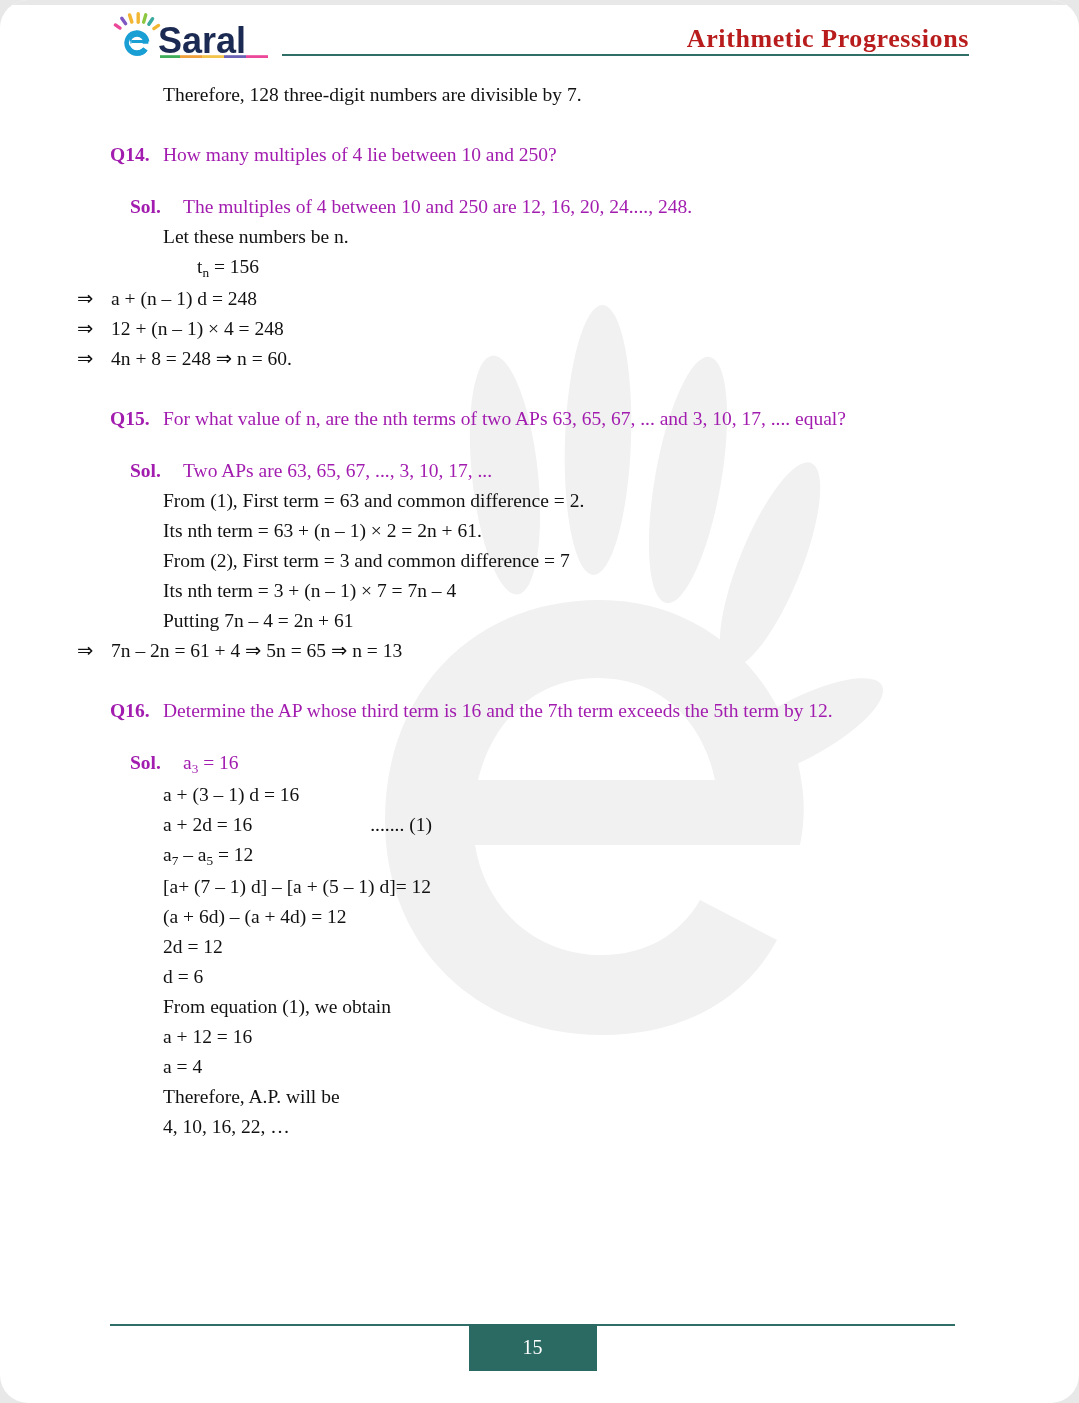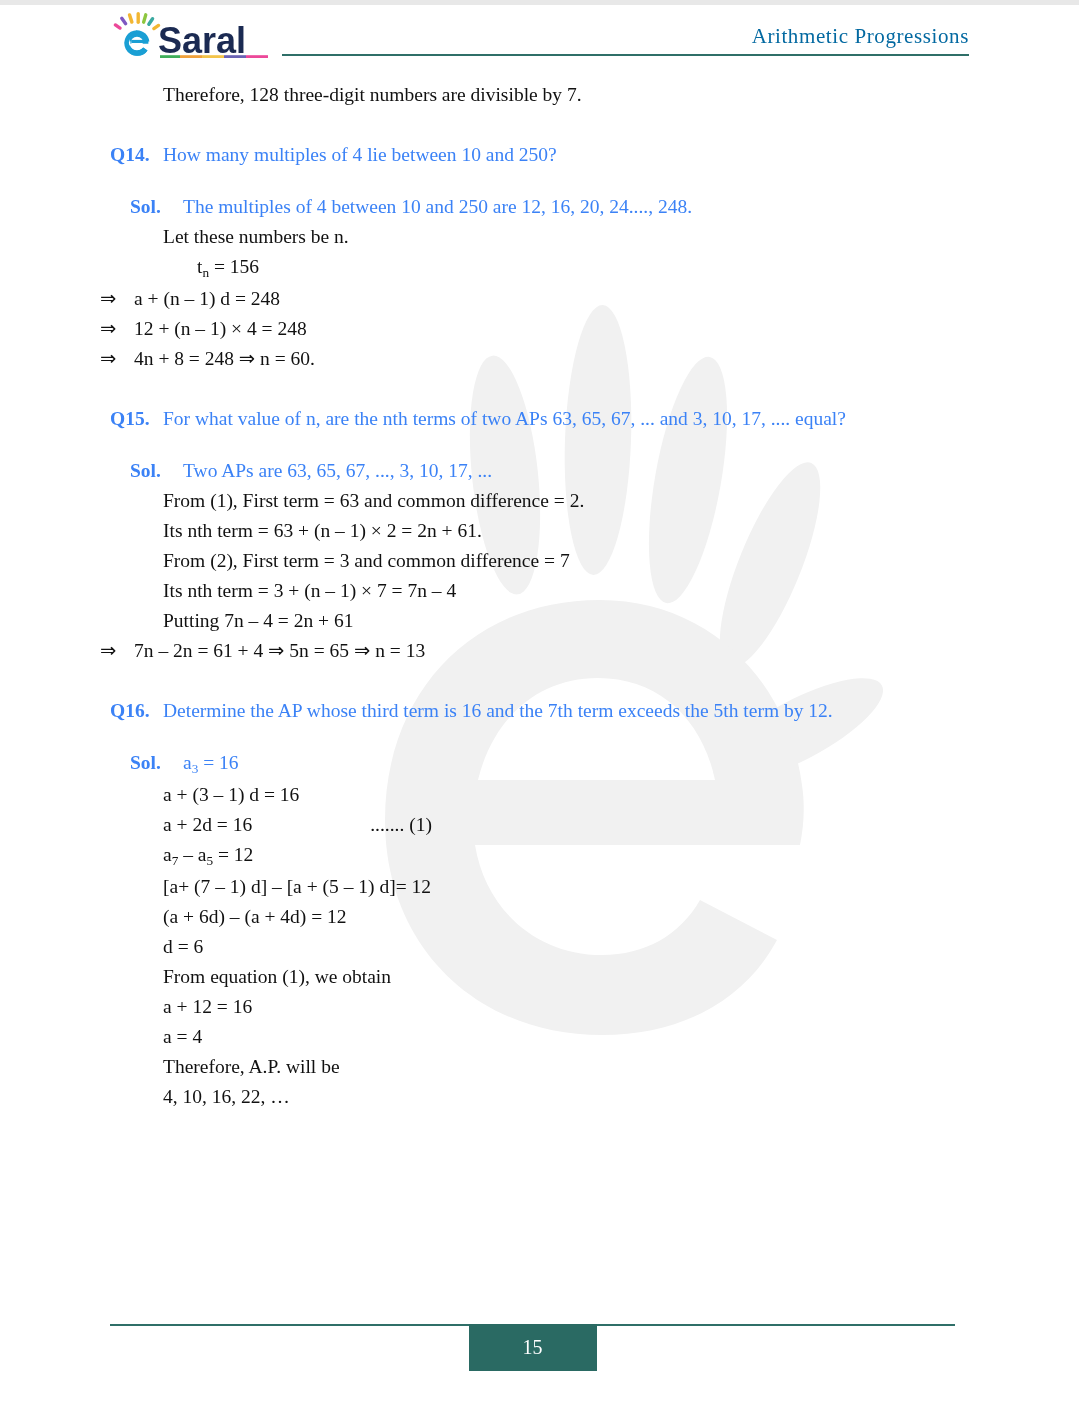--- a/index.html
+++ b/index.html
@@ -11,20 +11,21 @@
     font-family: "Liberation Serif", serif;
   }
   .page {
     position: relative;
     width: 1079px;
     height: 1403px;
     background: #ffffff;
     margin: 0 auto;
     overflow: hidden;
     box-sizing: border-box;
+    border-radius: 28px;
   }
   .top-strip {
     position: absolute;
     top: 0; left: 0;
     width: 100%;
     height: 5px;
     background: #e8e8e8;
   }
 
   
@@ -54,24 +55,25 @@
     top: 2px;
     width: 170px;
     height: 46px;
   }
   .logo-svg { display: block; }
   .header-title {
     position: absolute;
     right: 0;
     top: 14px;
     font-family: "Liberation Serif", serif;
-    font-size: 21px;
-    color: #0369a1;
+    font-size: 26px;
+    color: #b91c1c;
     letter-spacing: 0.6px;
     white-space: nowrap;
+    font-weight: bold;
   }
   .header-rule {
     position: absolute;
     left: 172px;
     right: 0;
     top: 44px;
     height: 2px;
     background: #2f6f68;
   }
 
@@ -87,29 +89,29 @@
   .line {
     position: relative;
     font-family: "Liberation Serif", serif;
     font-size: 19.5px;
     color: #111111;
     line-height: 30px;
     white-space: pre-wrap;
   }
   .indent-body { margin-left: 163px; }
   .indent-math { margin-left: 197px; }
-  .indent-arrow { margin-left: 100px; }
+  .indent-arrow { margin-left: 77px; }
 
   .qrow {
     position: relative;
     margin-left: 110px;
     font-family: "Liberation Serif", serif;
     font-size: 19.5px;
     line-height: 30px;
-    color: #3b82f6;
+    color: #a21caf;
   }
   .qlabel {
     display: inline-block;
     width: 53px;
     font-weight: bold;
     vertical-align: top;
   }
   .qtext {
     display: inline-block;
     width: 860px;
@@ -292,20 +294,21 @@
       </div>
       <div class="gap-md"></div>
       <div class="qrow">
         <span class="sollabel">Sol.</span><span class="qtext"><span>a</span><sub>3</sub><span> = 16</span></span>
       </div>
       <div class="line indent-body">a + (3 – 1) d = 16</div>
       <div class="line indent-body"><span>a + 2d = 16</span><span class="dots-eq">....... (1)</span></div>
       <div class="line indent-body"><span>a</span><sub>7</sub><span> – a</span><sub>5</sub><span> = 12</span></div>
       <div class="line indent-body">[a+ (7 – 1) d] – [a + (5 – 1) d]= 12</div>
       <div class="line indent-body">(a + 6d) – (a + 4d) = 12</div>
+      <div class="line indent-body">2d = 12</div>
       <div class="line indent-body">d = 6</div>
       <div class="line indent-body">From equation (1), we obtain</div>
       <div class="line indent-body">a + 12 = 16</div>
       <div class="line indent-body">a = 4</div>
       <div class="line indent-body">Therefore, A.P. will be</div>
       <div class="line indent-body">4, 10, 16, 22, …</div>
     </div>
 
   </div>
 

